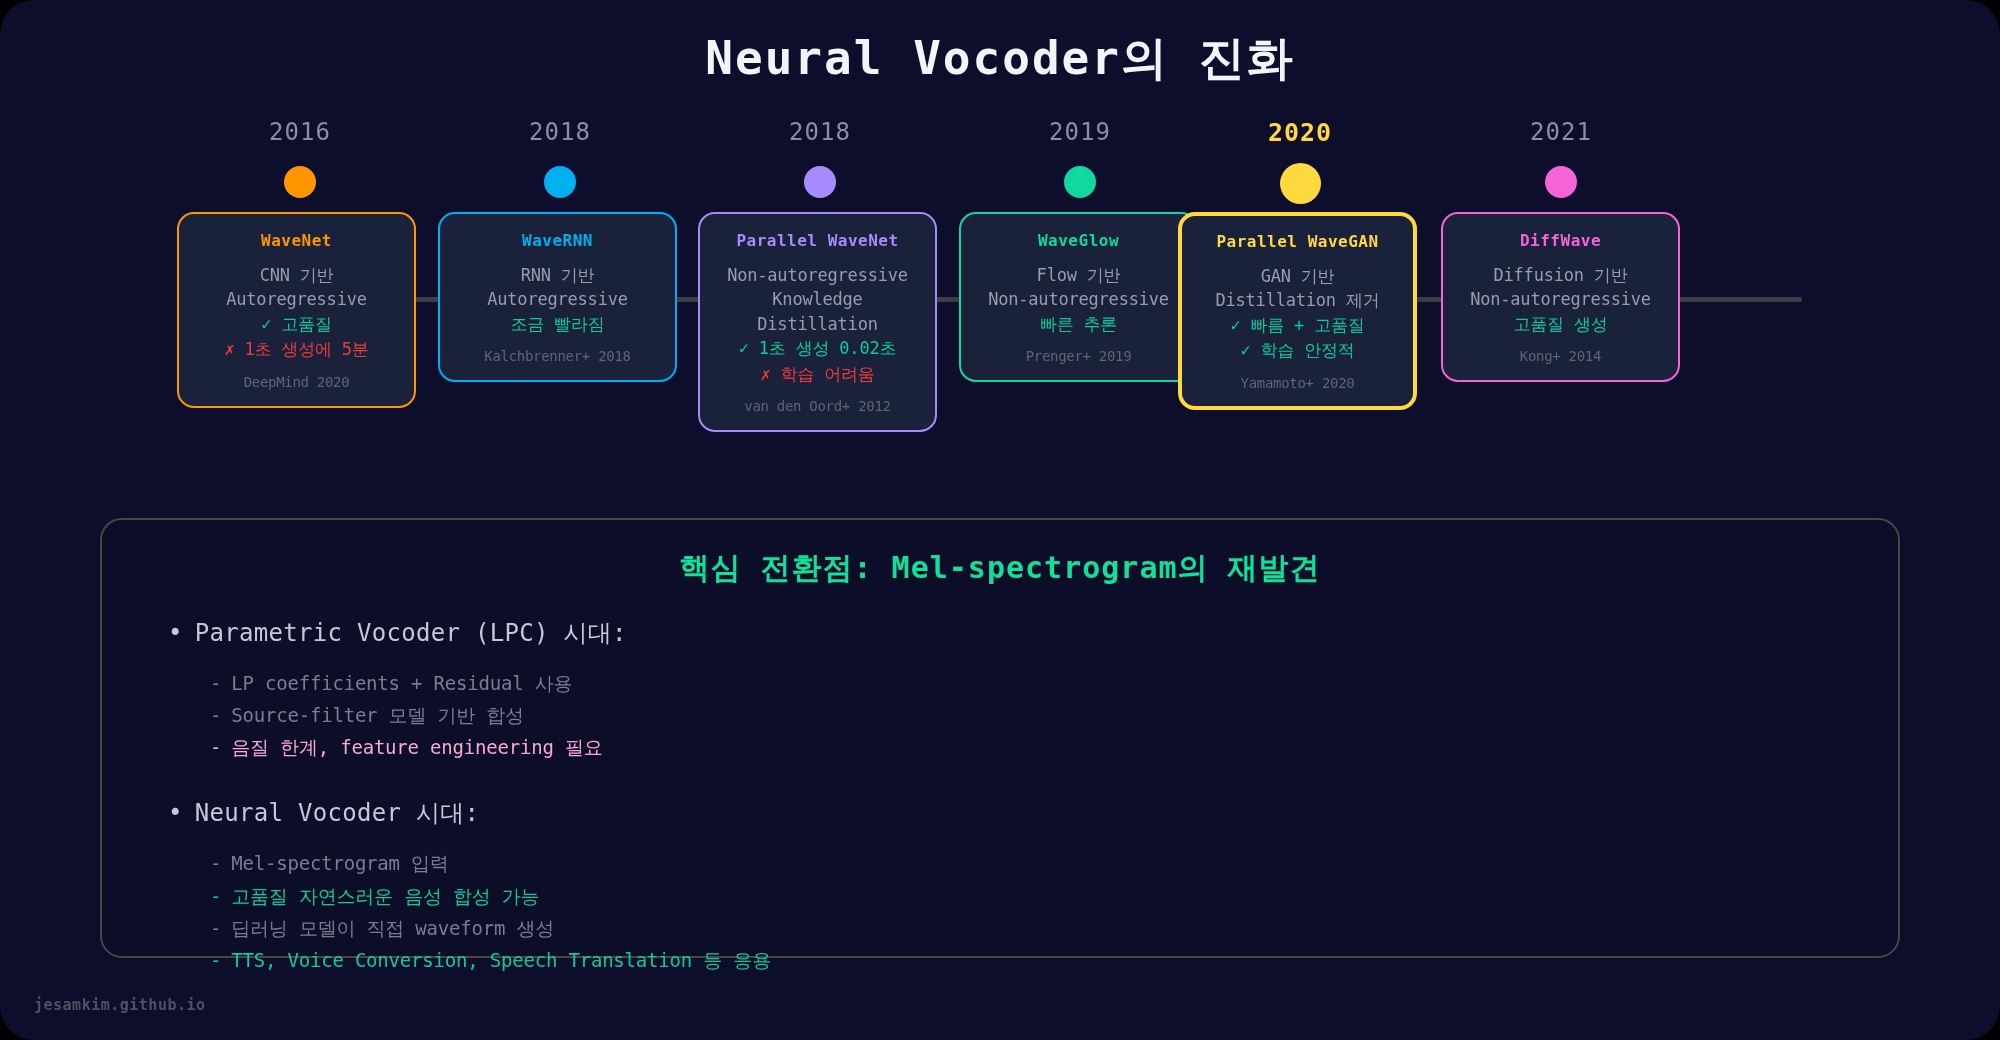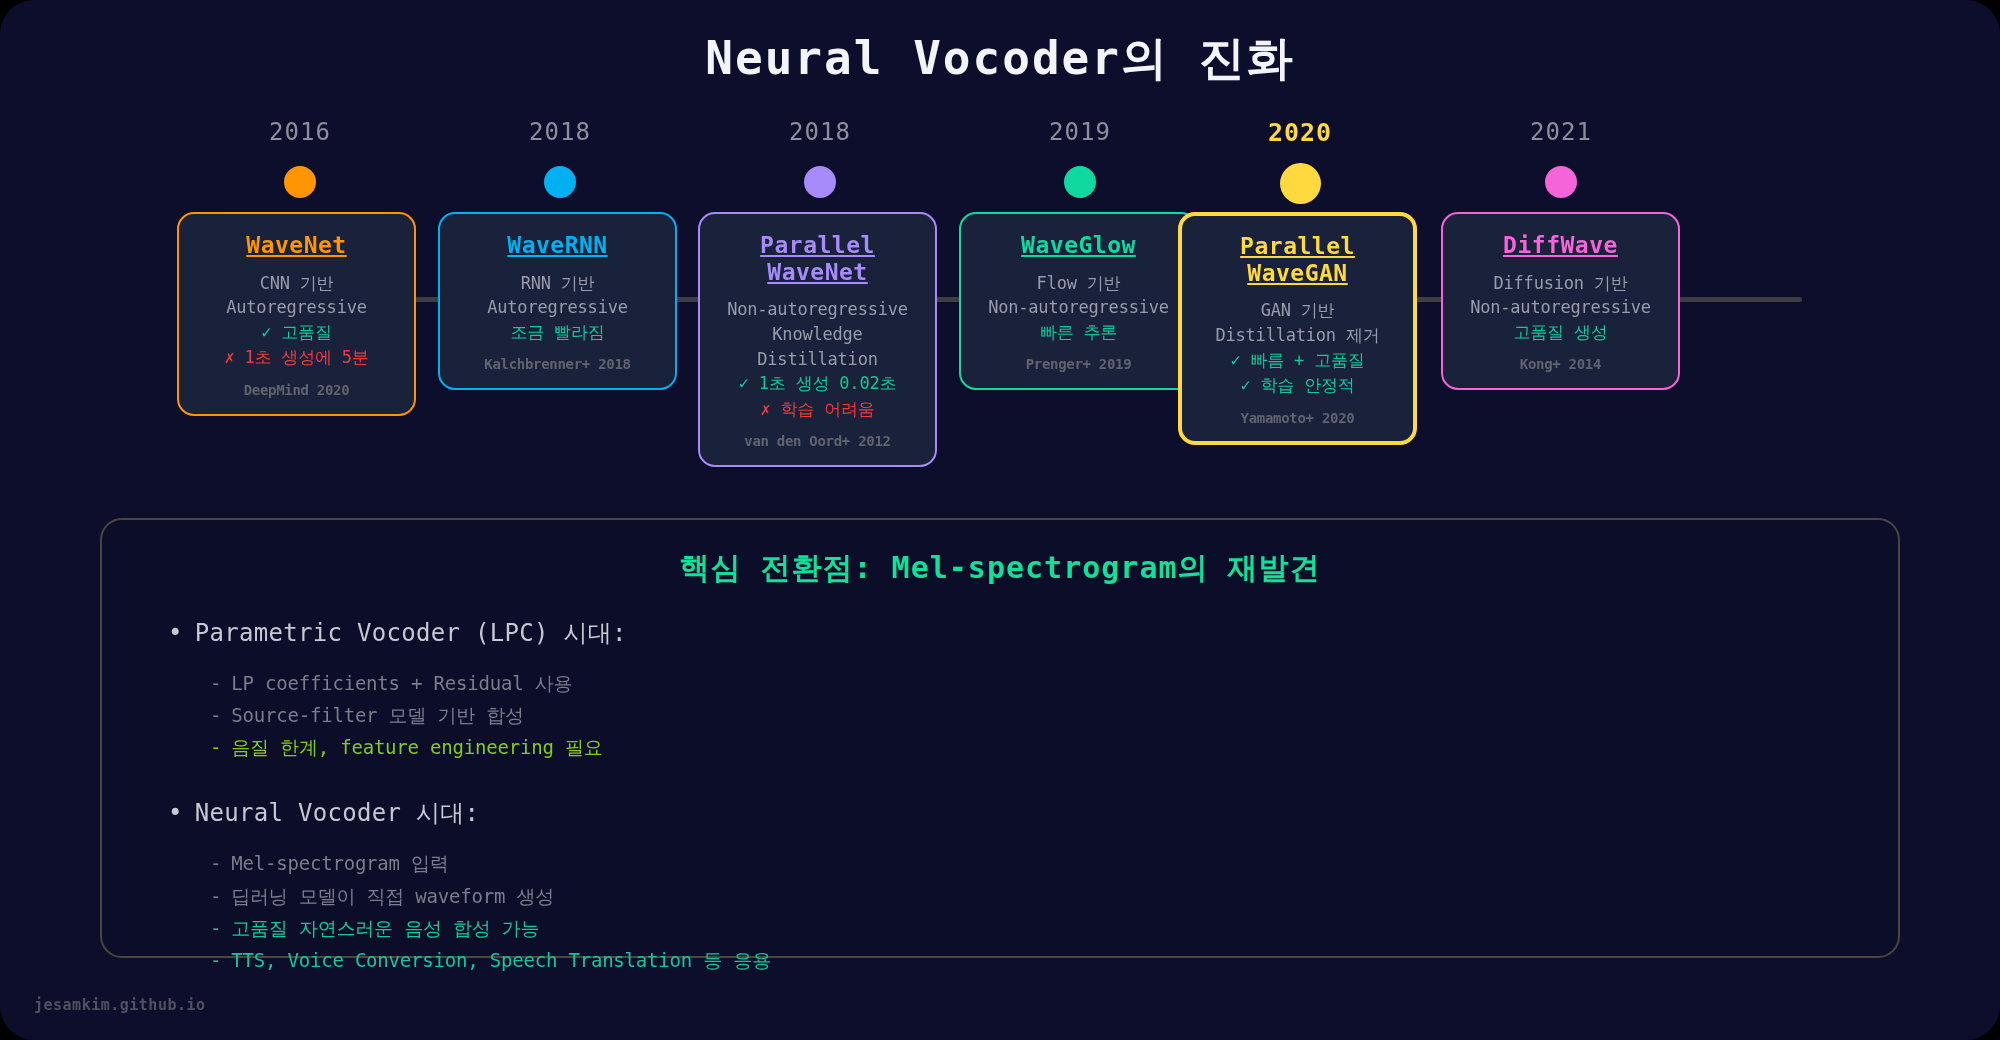--- a/index.html
+++ b/index.html
@@ -107,26 +107,25 @@
     border: 2px solid #666;
     border-radius: 17px;
     padding: 18px 10px 16px 10px;
     text-align: center;
   }
   .card.card-active {
     border-width: 4px;
     padding: 17px 9px 15px 9px;
   }
   .card-name {
-    font-size: 23px;
+    font-size: 16px;
     font-weight: bold;
     line-height: 1.16;
     letter-spacing: 0.5px;
     margin-bottom: 12px;
-    text-decoration: underline;
   }
   .card-line {
     font-size: 17px;
     color: #9a9cab;
     line-height: 1.45;
     letter-spacing: -0.2px;
   }
   .card-pro {
     font-size: 17px;
     color: #10c99a;
@@ -137,21 +136,20 @@
     font-size: 17px;
     color: #f03b3b;
     line-height: 1.5;
     letter-spacing: -0.2px;
   }
   .card-cite {
     font-size: 14px;
     color: #61636f;
     margin-top: 11px;
     letter-spacing: -0.3px;
-    font-weight: bold;
   }
 
   
   #panel {
     position: absolute;
     left: 100px;
     top: 518px;
     width: 1800px;
     height: 440px;
     box-sizing: border-box;
@@ -186,21 +184,21 @@
   }
   .sub {
     font-size: 19px;
     line-height: 1.27;
     margin-left: 42px;
     letter-spacing: -0.2px;
     padding: 4px 0;
   }
   .sub .dash { margin-right: 10px; }
   .sub-muted { color: #7b7d8b; }
-  .sub-red   { color: #84cc16; }
+  .sub-red   { color: #f9a8d4; }
   .sub-green { color: #10c99a; }
 
   
   #footer {
     position: absolute;
     left: 34px;
     bottom: 26px;
     font-size: 15px;
     color: #4f5160;
     letter-spacing: 0.5px;
@@ -309,22 +307,22 @@
     <div id="panel-groups">
         <div class="grp">
           <div class="grp-head"><span class="bullet">•</span><span>Parametric Vocoder (LPC) 시대:</span></div>
           <div class="sub sub-muted"><span class="dash">-</span><span>LP coefficients + Residual 사용</span></div>
           <div class="sub sub-muted"><span class="dash">-</span><span>Source-filter 모델 기반 합성</span></div>
           <div class="sub sub-red"><span class="dash">-</span><span>음질 한계, feature engineering 필요</span></div>
         </div>
         <div class="grp">
           <div class="grp-head"><span class="bullet">•</span><span>Neural Vocoder 시대:</span></div>
           <div class="sub sub-muted"><span class="dash">-</span><span>Mel-spectrogram 입력</span></div>
+          <div class="sub sub-green"><span class="dash">-</span><span>고품질 자연스러운 음성 합성 가능</span></div>
           <div class="sub sub-muted"><span class="dash">-</span><span>딥러닝 모델이 직접 waveform 생성</span></div>
-          <div class="sub sub-green"><span class="dash">-</span><span>고품질 자연스러운 음성 합성 가능</span></div>
           <div class="sub sub-green"><span class="dash">-</span><span>TTS, Voice Conversion, Speech Translation 등 응용</span></div>
         </div>
       </div>
   </div>
 
   <div id="footer">jesamkim.github.io</div>
 
 </div>
 
 </body></html>

